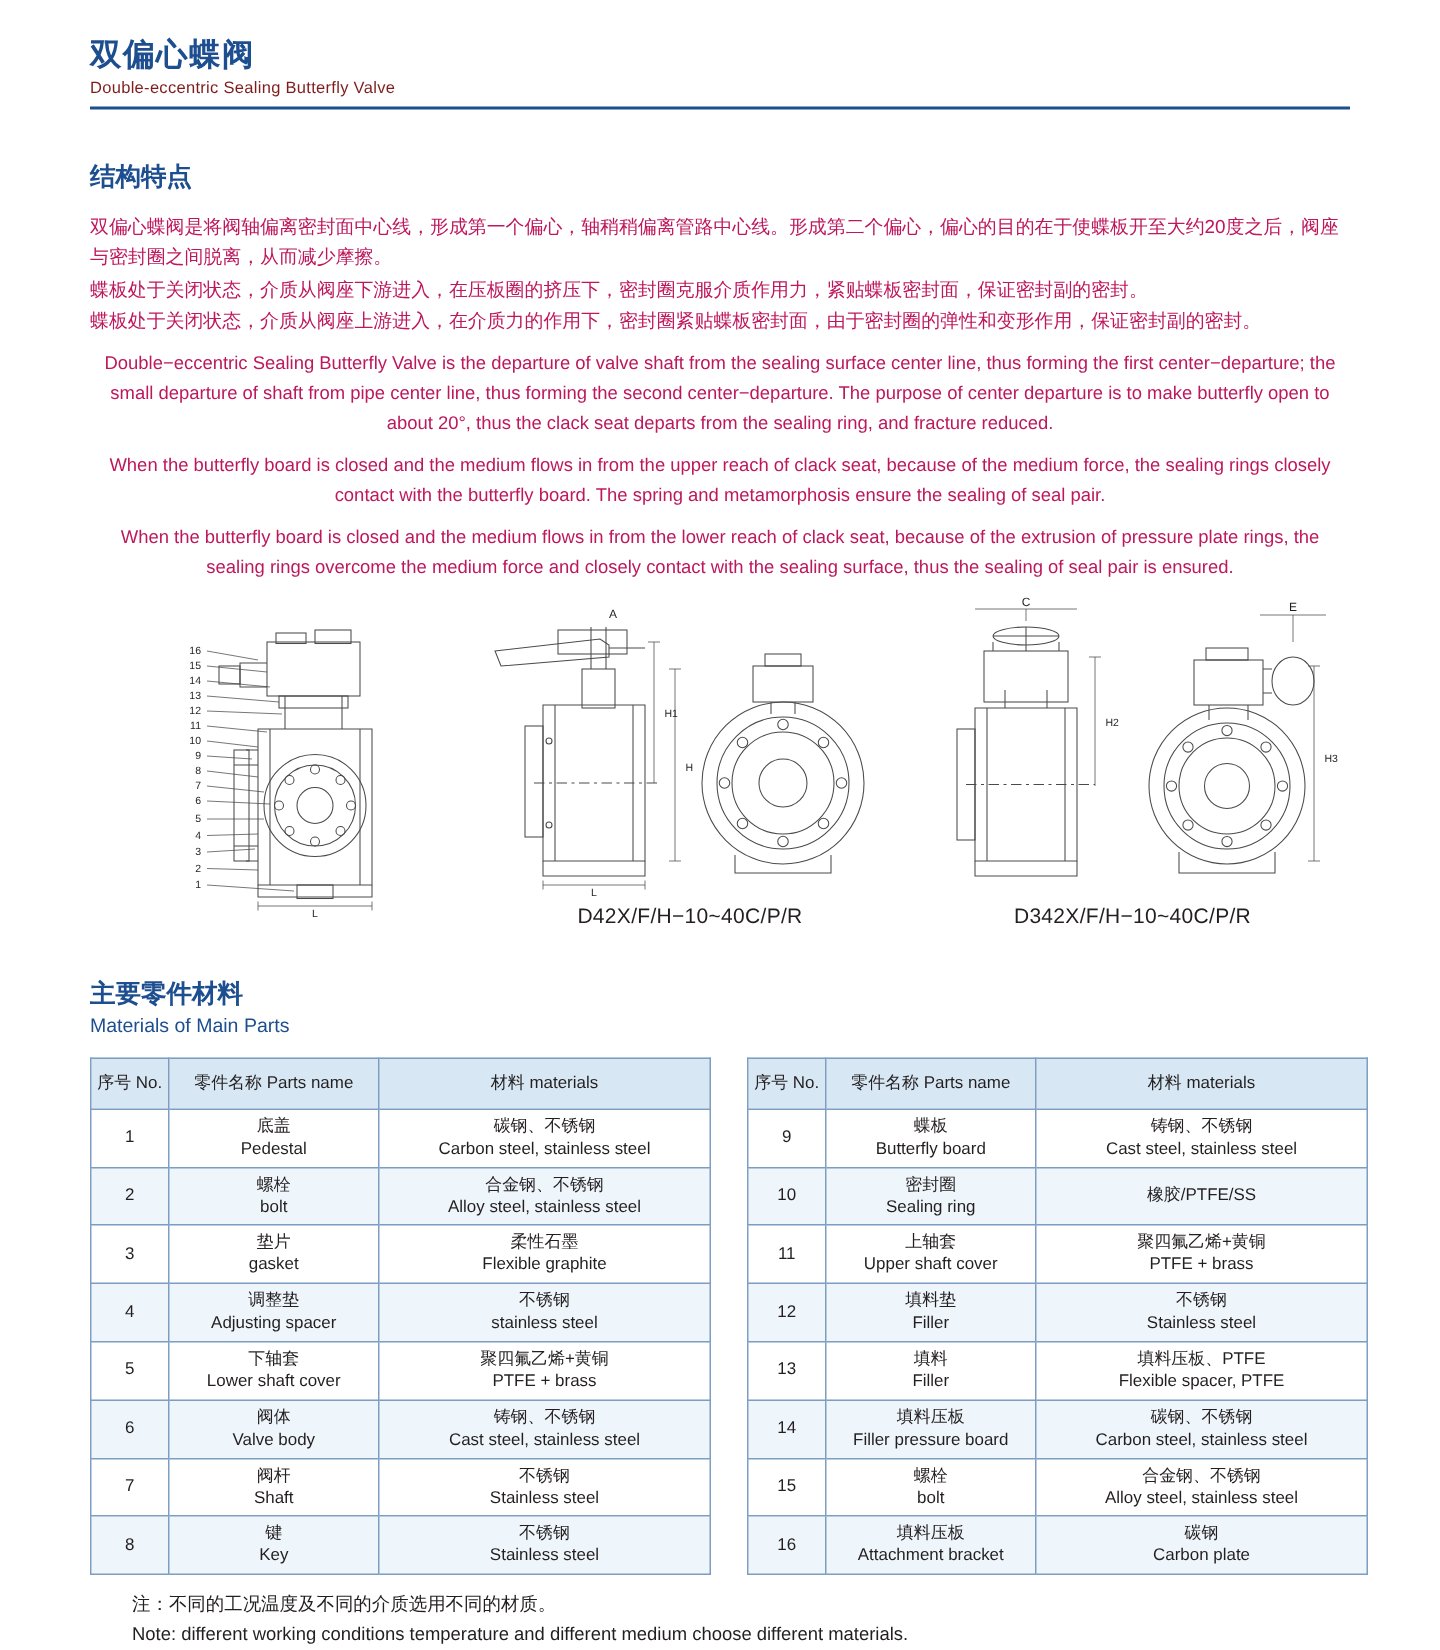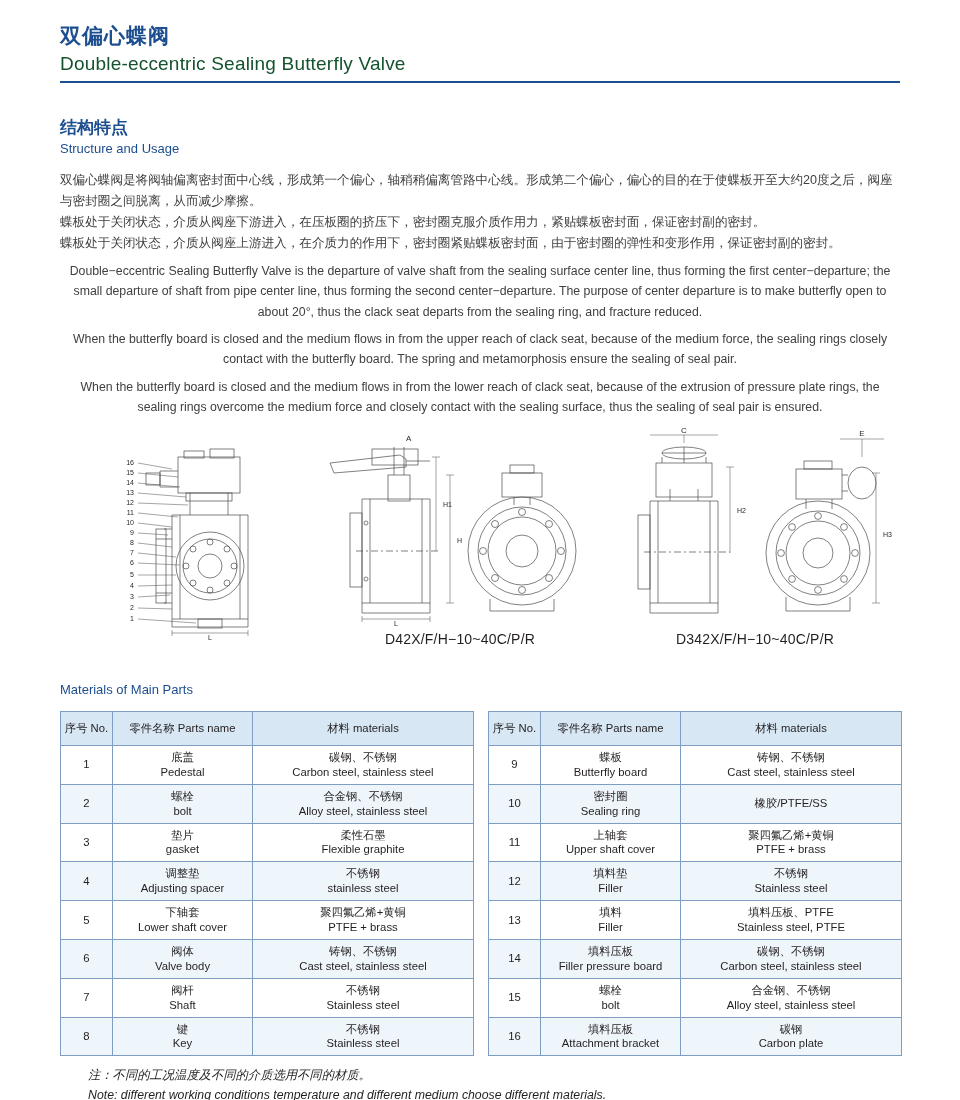--- a/index.html
+++ b/index.html
@@ -27,23 +27,23 @@
   }
   .header h1 {
     margin: 0;
     font-size: 21px;
     font-weight: bold;
     color: #1d4e8f;
     letter-spacing: 1px;
   }
   .header h2 {
     margin: 3px 0 0 0;
-    font-size: 19px;
+    font-size: 11px;
     font-weight: normal;
-    color: #14532d;
+    color: #7f1d1d;
     letter-spacing: 0.2px;
   }
   
   .sect-title {
     margin-top: 34px;
   }
   .sect-title .cn {
     font-size: 17px;
     font-weight: bold;
     color: #1d4e8f;
@@ -55,21 +55,21 @@
     line-height: 1.4;
     margin-top: 1px;
   }
   
   .para-block {
     margin-top: 12px;
   }
   .para {
     font-size: 12.6px;
     line-height: 1.62;
-    color: #404040;
+    color: #be185d;
     margin: 0 0 1px 0;
     text-align: left;
   }
   .para.en {
     font-size: 12.3px;
     line-height: 1.66;
     text-align: center;
   }
   .para.gap { margin-top: 7px; }
 
@@ -90,21 +90,21 @@
     color: #231f20;
     margin-top: 4px;
     letter-spacing: 0.2px;
   }
   .draw-svg { display: block; }
 
   
   .tables {
     margin-top: 12px;
     display: flex;
-    gap: 14px;
+    gap: 24px;
     border-radius: 28px;
   }
   table.parts {
     border-collapse: collapse;
     width: 413px;
     table-layout: fixed;
   }
   table.parts th, table.parts td {
     border: 1px solid #7d9dc1;
     text-align: center;
@@ -129,38 +129,36 @@
 
   
   .notes {
     margin-top: 10px;
     padding-left: 28px;
   }
   .notes div {
     font-size: 12.3px;
     line-height: 1.6;
     color: #231f20;
-    font-style: italic;
   }
   .lbl { font-size: 7px; fill: #231f20; }
   .lbl-b { font-size: 8px; fill: #231f20; }
 </style>
 </head>
 <body>
 
 <div class="page">
 
   <div class="header">
     <h1>双偏心蝶阀</h1>
     <h2>Double-eccentric Sealing Butterfly Valve</h2>
   </div>
 
   <div class="sect-title">
     <div class="cn">结构特点</div>
-    <div class="en">Structure and Usage</div>
   </div>
 
   <div class="para-block">
     <p class="para">双偏心蝶阀是将阀轴偏离密封面中心线，形成第一个偏心，轴稍稍偏离管路中心线。形成第二个偏心，偏心的目的在于使蝶板开至大约20度之后，阀座与密封圈之间脱离，从而减少摩擦。</p>
     <p class="para">蝶板处于关闭状态，介质从阀座下游进入，在压板圈的挤压下，密封圈克服介质作用力，紧贴蝶板密封面，保证密封副的密封。</p>
     <p class="para">蝶板处于关闭状态，介质从阀座上游进入，在介质力的作用下，密封圈紧贴蝶板密封面，由于密封圈的弹性和变形作用，保证密封副的密封。</p>
     <p class="para en gap">Double−eccentric Sealing Butterfly Valve is the departure of valve shaft from the sealing surface center line, thus forming the first center−departure; the small departure of shaft from pipe center line, thus forming the second center−departure. The purpose of center departure is to make butterfly open to about 20°, thus the clack seat departs from the sealing ring, and fracture reduced.</p>
     <p class="para en gap">When the butterfly board is closed and the medium flows in from the upper reach of clack seat, because of the medium force, the sealing rings closely contact with the butterfly board. The spring and metamorphosis ensure the sealing of seal pair.</p>
     <p class="para en gap">When the butterfly board is closed and the medium flows in from the lower reach of clack seat, because of the extrusion of pressure plate rings, the sealing rings overcome the medium force and closely contact with the sealing surface, thus the sealing of seal pair is ensured.</p>
   </div>
@@ -358,20 +356,21 @@
         <text class="lbl-b" x="74" y="6" text-anchor="middle" font-family="'Liberation Sans',sans-serif">C</text>
         <text class="lbl-b" x="252" y="9" text-anchor="middle" font-family="'Liberation Sans',sans-serif">E</text>
         <text class="lbl" x="127" y="86" font-family="'Liberation Sans',sans-serif">H2</text>
         <text class="lbl" x="273" y="110" font-family="'Liberation Sans',sans-serif">H3</text>
       </svg>
       <div class="caption">D342X/F/H−10~40C/P/R</div>
     </div>
   </div>
 
   <div class="sect-title">
+    <div class="cn">主要零件材料</div>
     <div class="en">Materials of Main Parts</div>
   </div>
 
   <div class="tables">
 
     <table class="parts">
       <colgroup>
           <col class="c-no">
           <col class="c-name">
           <col class="c-mat">
@@ -552,21 +551,21 @@
           </td>
         </tr>
         <tr>
           <td>13</td>
           <td class="cell">
             <span class="l1">填料</span>
             <span class="l2">Filler</span>
           </td>
           <td class="cell">
             <span class="l1">填料压板、PTFE</span>
-            <span class="l2">Stainless steel, PTFE</span>
+            <span class="l2">Flexible spacer, PTFE</span>
           </td>
         </tr>
         <tr>
           <td>14</td>
           <td class="cell">
             <span class="l1">填料压板</span>
             <span class="l2">Filler pressure board</span>
           </td>
           <td class="cell">
             <span class="l1">碳钢、不锈钢</span>

